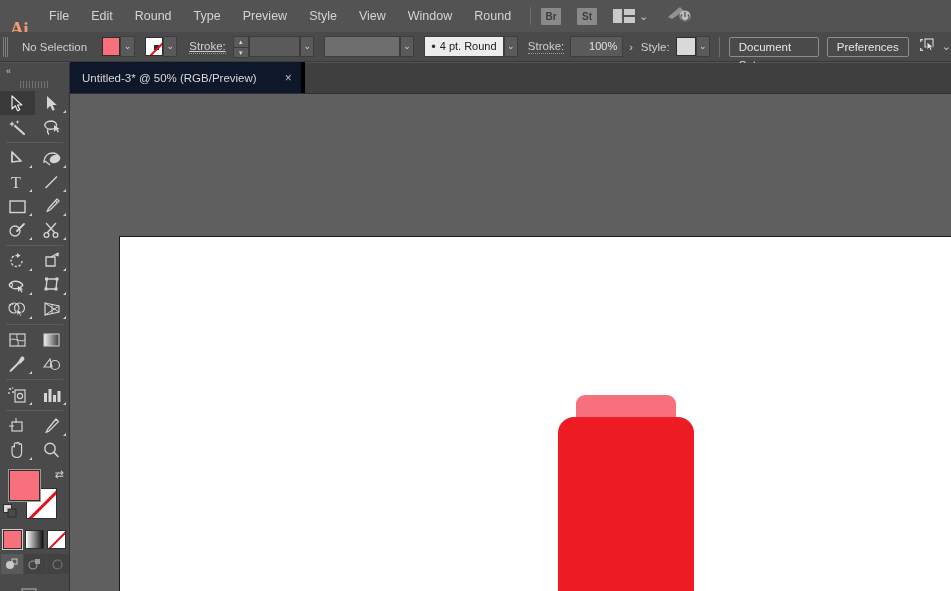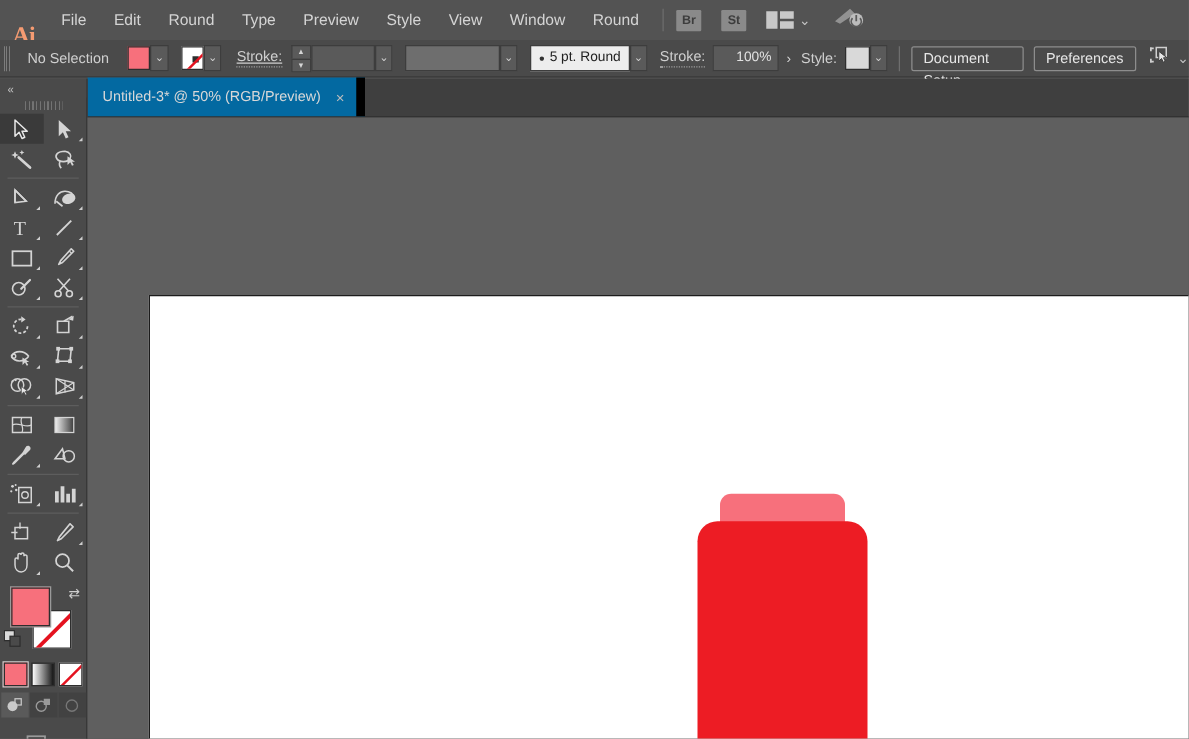--- a/index.html
+++ b/index.html
@@ -97,22 +97,22 @@
   .vsep { width: 1px; height: 20px; background: #6e6e6e; }
   .arrow-r { color:#d6d6d6; font-size:11px; }
 
   
   .tabbar {
     position: absolute; left: 70px; top: 63px; width: 881px; height: 31px;
     background: #3f3f3f; border-bottom: 1px solid #2f2f2f;
     display: flex; align-items: flex-end;
   }
   .doc-tab {
-    height: 31px; background: #0369a1; display: flex; align-items: center;
-    padding: 0 9px 0 12px; gap: 12px; border-right: 7px solid #000000;
+    height: 31px; background: #0f172a; display: flex; align-items: center;
+    padding: 0 9px 0 12px; gap: 28px; border-right: 4px solid #000000;
   }
   .doc-tab .title { color: #d8d8d8; font-size: 11.5px; white-space: nowrap; }
   .doc-tab .x { color: #bdbdbd; font-size: 12px; }
 
   
   .toolbar {
     position: absolute; left: 0; top: 63px; width: 70px; height: 528px;
     background: #4a4a4a; border-right: 1px solid #333;
   }
   .tb-head {
@@ -250,21 +250,21 @@
       <div class="stepper" style="height:11px;line-height:10px;">▾</div>
     </div>
     <div class="field dark" style="width:60px;"></div>
     <div class="mini-chev" style="margin-right:10px;">⌄</div>
 
     <div class="field" style="width:92px;"></div>
     <div class="mini-chev" style="margin-right:10px;">⌄</div>
 
     <div class="field white" style="width:94px;display:flex;align-items:center;justify-content:center;">
       <span class="brush-dot">•</span>
-      <span>5 pt. Round</span>
+      <span>4 pt. Round</span>
     </div>
     <div class="mini-chev" style="margin-right:10px;">⌄</div>
 
     <div class="cb-label dotted" style="margin-right:6px;">Stroke:</div>
     <div class="field dark" style="width:62px;">100%</div>
     <div class="arrow-r" style="margin:0 8px 0 6px;">›</div>
 
     <div class="cb-label" style="margin-right:6px;">Style:</div>
     <div class="swatch-style"></div>
     <div class="mini-chev" style="margin-right:9px;">⌄</div>

